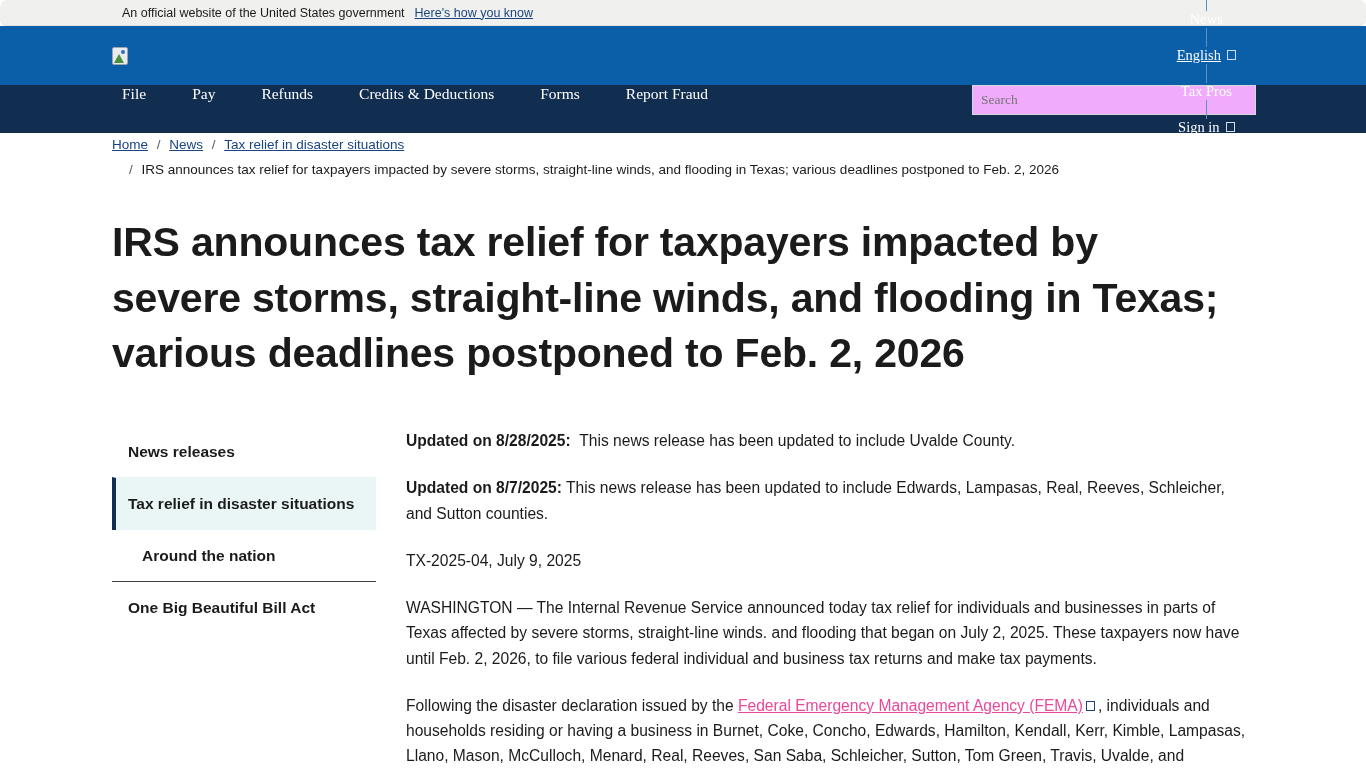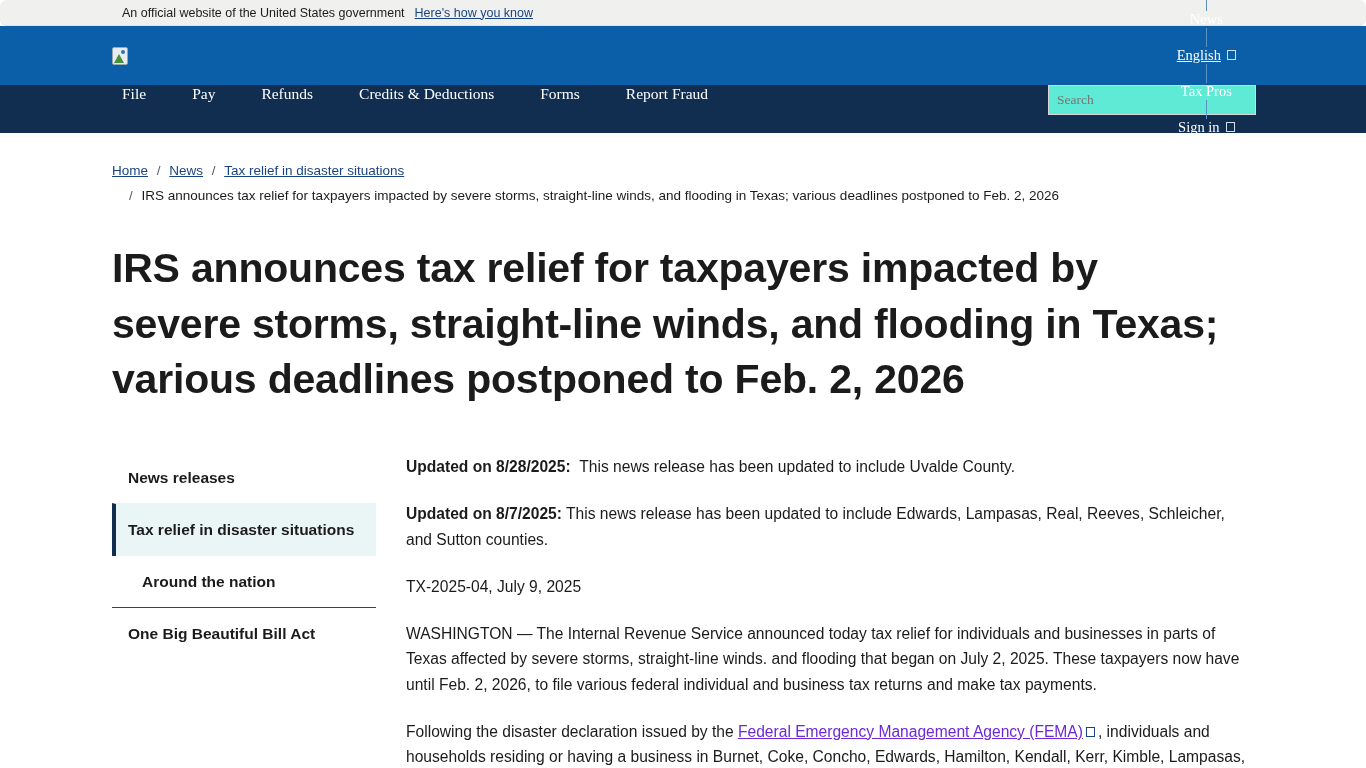--- a/index.html
+++ b/index.html
@@ -111,39 +111,38 @@
   .nav-bar .n-item {
     font-family: "Liberation Serif", serif;
     font-size: 15.5px;
     color: #ffffff;
     margin-right: 46px;
     white-space: nowrap;
     cursor: pointer;
   }
   .search-wrap { margin-left: auto; }
   .search-input {
-    width: 208px;
+    width: 284px;
     height: 23px;
     border: 1px solid #d6d7d9;
-    background: #5eead4;
+    background: #f0abfc;
     font-family: "Liberation Serif", serif;
     font-size: 13.5px;
     color: #5b5b5b;
     padding: 14px 8px;
     outline: none;
   }
 
   
   .page {
     padding: 0 110px 0 112px;
   }
 
   
   .breadcrumbs {
-    padding-top: 26px;
     font-size: 13.5px;
     color: #1b1b1b;
     line-height: 1.85;
   }
   .breadcrumbs a {
     color: #1a4480;
     text-decoration: underline;
     cursor: pointer;
   }
   .breadcrumbs .sep { color: #565c65; margin: 0 5px; }
@@ -195,21 +194,21 @@
 
   
   .content p {
     margin: 0 0 22px 0;
     font-size: 15.6px;
     line-height: 1.62;
     color: #1b1b1b;
   }
   .content b { font-weight: bold; }
   .content a.inline-link {
-    color: #6d28d9;
+    color: #ec4899;
     text-decoration: underline;
     cursor: pointer;
     text-align: center;
   }
   .ext-glyph-dark {
     display: inline-block;
     width: 9px; height: 10px;
     border: 1px solid #1a4480;
     margin: 0 3px;
     position: relative;

